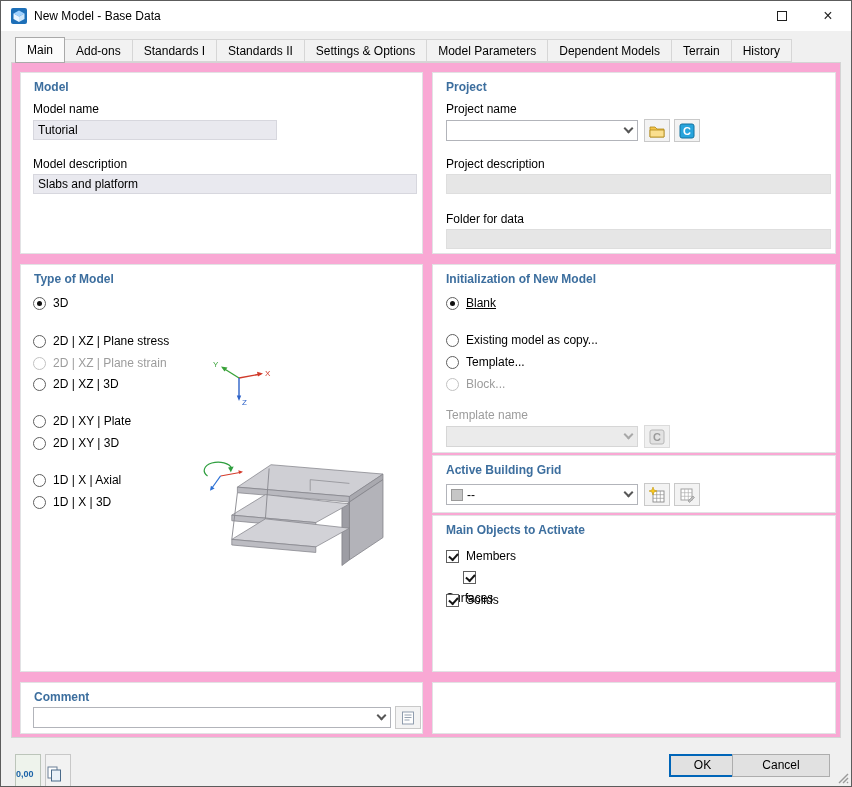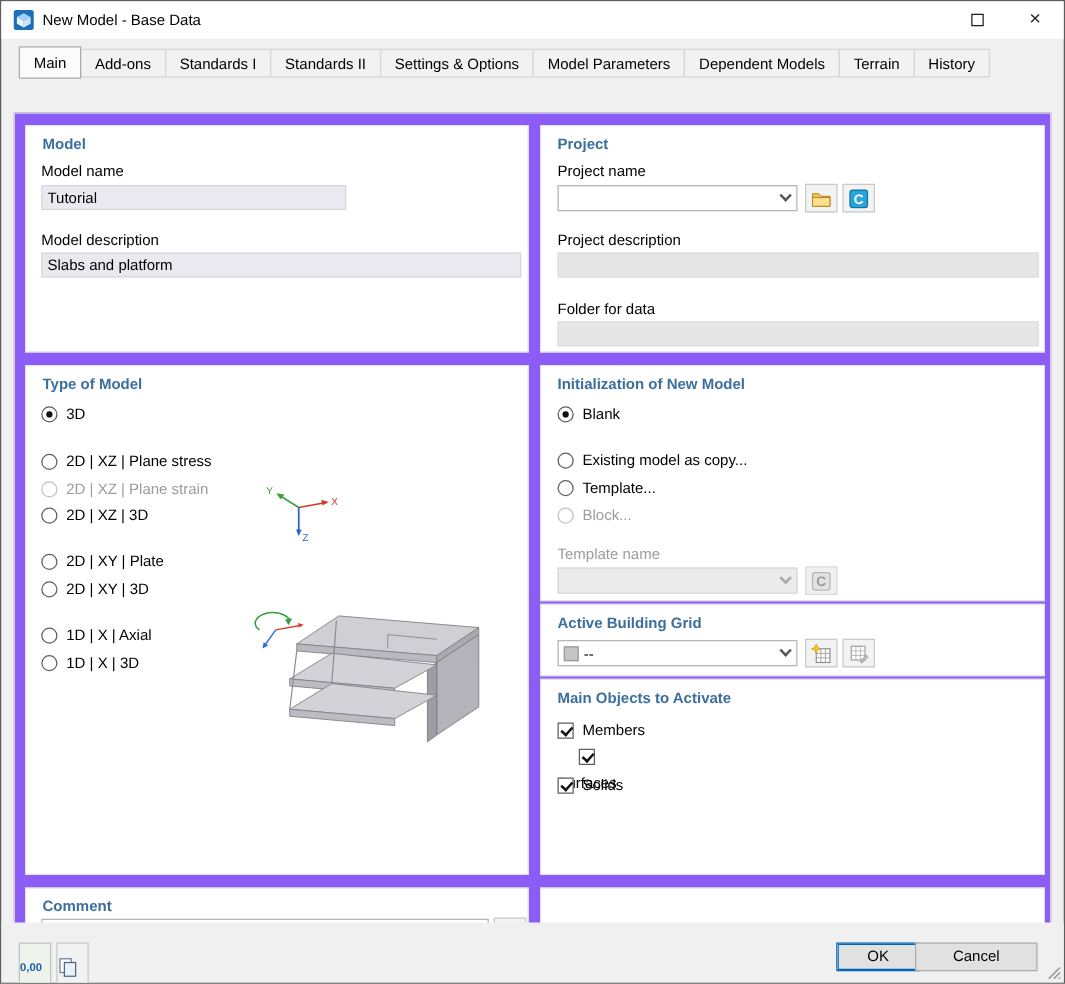--- a/index.html
+++ b/index.html
@@ -20,21 +20,21 @@
   .close-glyph { font-size:16px; line-height:16px; color:#1f1f1f; }
 
   
   .tabbar { position:absolute; left:14px; top:37px; height:24px; display:flex; align-items:flex-end; z-index:4; }
   .tab { position:relative; z-index:2; height:23px; line-height:22px; padding:0 11px;
          background:#f2f2f2; border:1px solid #d6d6d6; margin-left:-1px; white-space:nowrap; }
   .tab:first-child { margin-left:0; }
   .tab.active { z-index:3; height:26px; line-height:25px; margin-bottom:-1px; background:#fbfbfb; border-color:#a9a9a9; }
 
   .tabpage { position:absolute; left:10px; top:61px; width:830px; height:676px;
-             background:#8b5cf6; border:1px solid #d4d4d4;margin-top:28px; }
+             background:#f9a8d4; border:1px solid #d4d4d4; }
 
   .panel { position:absolute; background:#ffffff; border:1px solid #e2e2e4; }
   .panel-title { position:absolute; left:13px; top:7px; font-weight:bold; color:#3c6e9e; }
   .lbl { position:absolute; white-space:nowrap; }
   .lbl.dis { color:#9c9c9c; }
 
   .field { position:absolute; height:20px; background:#e9e9ef; border:1px solid #d7d7de;
            padding:0 4px; line-height:18px; overflow:hidden; white-space:nowrap; }
   .field.ro { background:#e6e6e6; border-color:#dedede; }
 
@@ -204,21 +204,21 @@
         <polygon points="34,114 70,92 160,102 124,122" fill="#d2d2d7" stroke="#83838a" stroke-width="0.8"></polygon>
         <polygon points="34,114 124,122 124,128 34,120" fill="#bcbcc2" stroke="#83838a" stroke-width="0.8"></polygon>
 
         <line x1="40" y1="64" x2="34" y2="114" stroke="#8a8a90" stroke-width="1"></line>
         <line x1="74" y1="38" x2="70" y2="92" stroke="#8a8a90" stroke-width="1"></line>
       </svg>
     </div>
 
     <div class="panel" style="left:420px;top:201px;width:404px;height:189px;">
       <div class="panel-title">Initialization of New Model</div>
-      <div class="radio selected" style="left:13px;top:31px;">
+      <div class="radio selected" style="left:13px;top:31px;text-decoration:underline;">
         <span class="rdot"></span>
         <span>Blank</span>
       </div>
       <div class="radio" style="left:13px;top:68px;">
         <span class="rdot"></span>
         <span>Existing model as copy...</span>
       </div>
       <div class="radio" style="left:13px;top:90px;">
         <span class="rdot"></span>
         <span>Template...</span>

